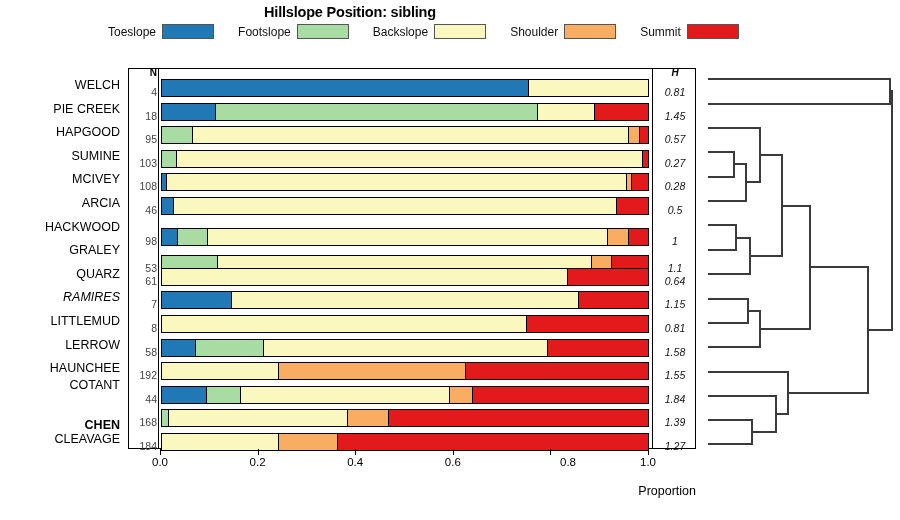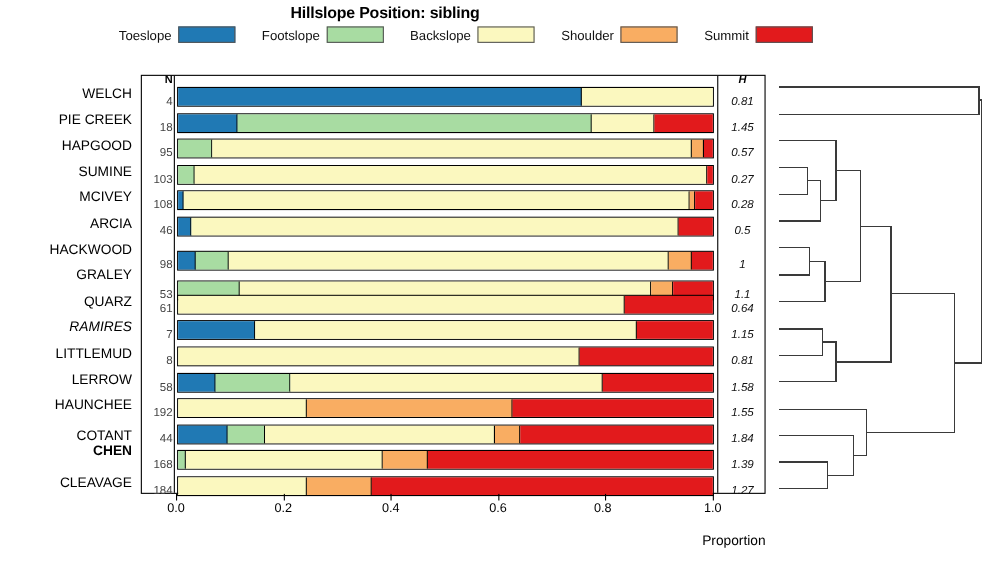--- a/index.html
+++ b/index.html
@@ -157,22 +157,22 @@
     <div class="ylabel" style="top: 76.8px;">SUMINE</div>
     <div class="ylabel" style="top: 100.4px;">MCIVEY</div>
     <div class="ylabel" style="top: 124px;">ARCIA</div>
     <div class="ylabel" style="top: 147.6px;">HACKWOOD</div>
     <div class="ylabel" style="top: 171.2px;">GRALEY</div>
     <div class="ylabel" style="top: 194.8px;">QUARZ</div>
     <div class="ylabel" style="top: 218.4px; font-style: italic;">RAMIRES</div>
     <div class="ylabel" style="top: 242px;">LITTLEMUD</div>
     <div class="ylabel" style="top: 265.6px;">LERROW</div>
     <div class="ylabel" style="top: 289.2px;">HAUNCHEE</div>
-    <div class="ylabel" style="top: 317px;">COTANT</div>
-    <div class="ylabel bold" style="top: 331px;">CHEN</div>
+    <div class="ylabel" style="top: 306px;">COTANT</div>
+    <div class="ylabel bold" style="top: 346px;">CHEN</div>
     <div class="ylabel" style="top: 360px;">CLEAVAGE</div>
   </div>
 
 <div id="panel">
   <div id="hdr-n">N</div>
   <div id="hdr-h">H</div>
   <div class="gutter-line" style="left:29px"></div>
   <div class="gutter-line" style="left:523px"></div>
   <div id="rows">
       <div class="row" style="top: 8px;">
@@ -332,21 +332,21 @@
 <div id="xaxis">
     <div class="xtick" style="left: 32px;"></div>
     <div class="xticklabel" style="left: 32px;">0.0</div>
     <div class="xtick" style="left: 129.6px;"></div>
     <div class="xticklabel" style="left: 129.6px;">0.2</div>
     <div class="xtick" style="left: 227.2px;"></div>
     <div class="xticklabel" style="left: 227.2px;">0.4</div>
     <div class="xtick" style="left: 324.8px;"></div>
     <div class="xticklabel" style="left: 324.8px;">0.6</div>
     <div class="xtick" style="left: 422.4px;"></div>
-    <div class="xticklabel" style="left: 420px;">0.8</div>
+    <div class="xticklabel" style="left: 440px;">0.8</div>
     <div class="xtick" style="left: 520px;"></div>
     <div class="xticklabel" style="left: 520px;">1.0</div>
   </div>
 <div id="xlab">Proportion</div>
 
 <div id="dendro">
   <svg width="198" height="392" viewBox="0 0 198 392">
     <g fill="none" stroke="#3a3a3a" stroke-width="1.25" shape-rendering="crispEdges">
 
       <path d="M8,90 H34 V115 H8"></path>

